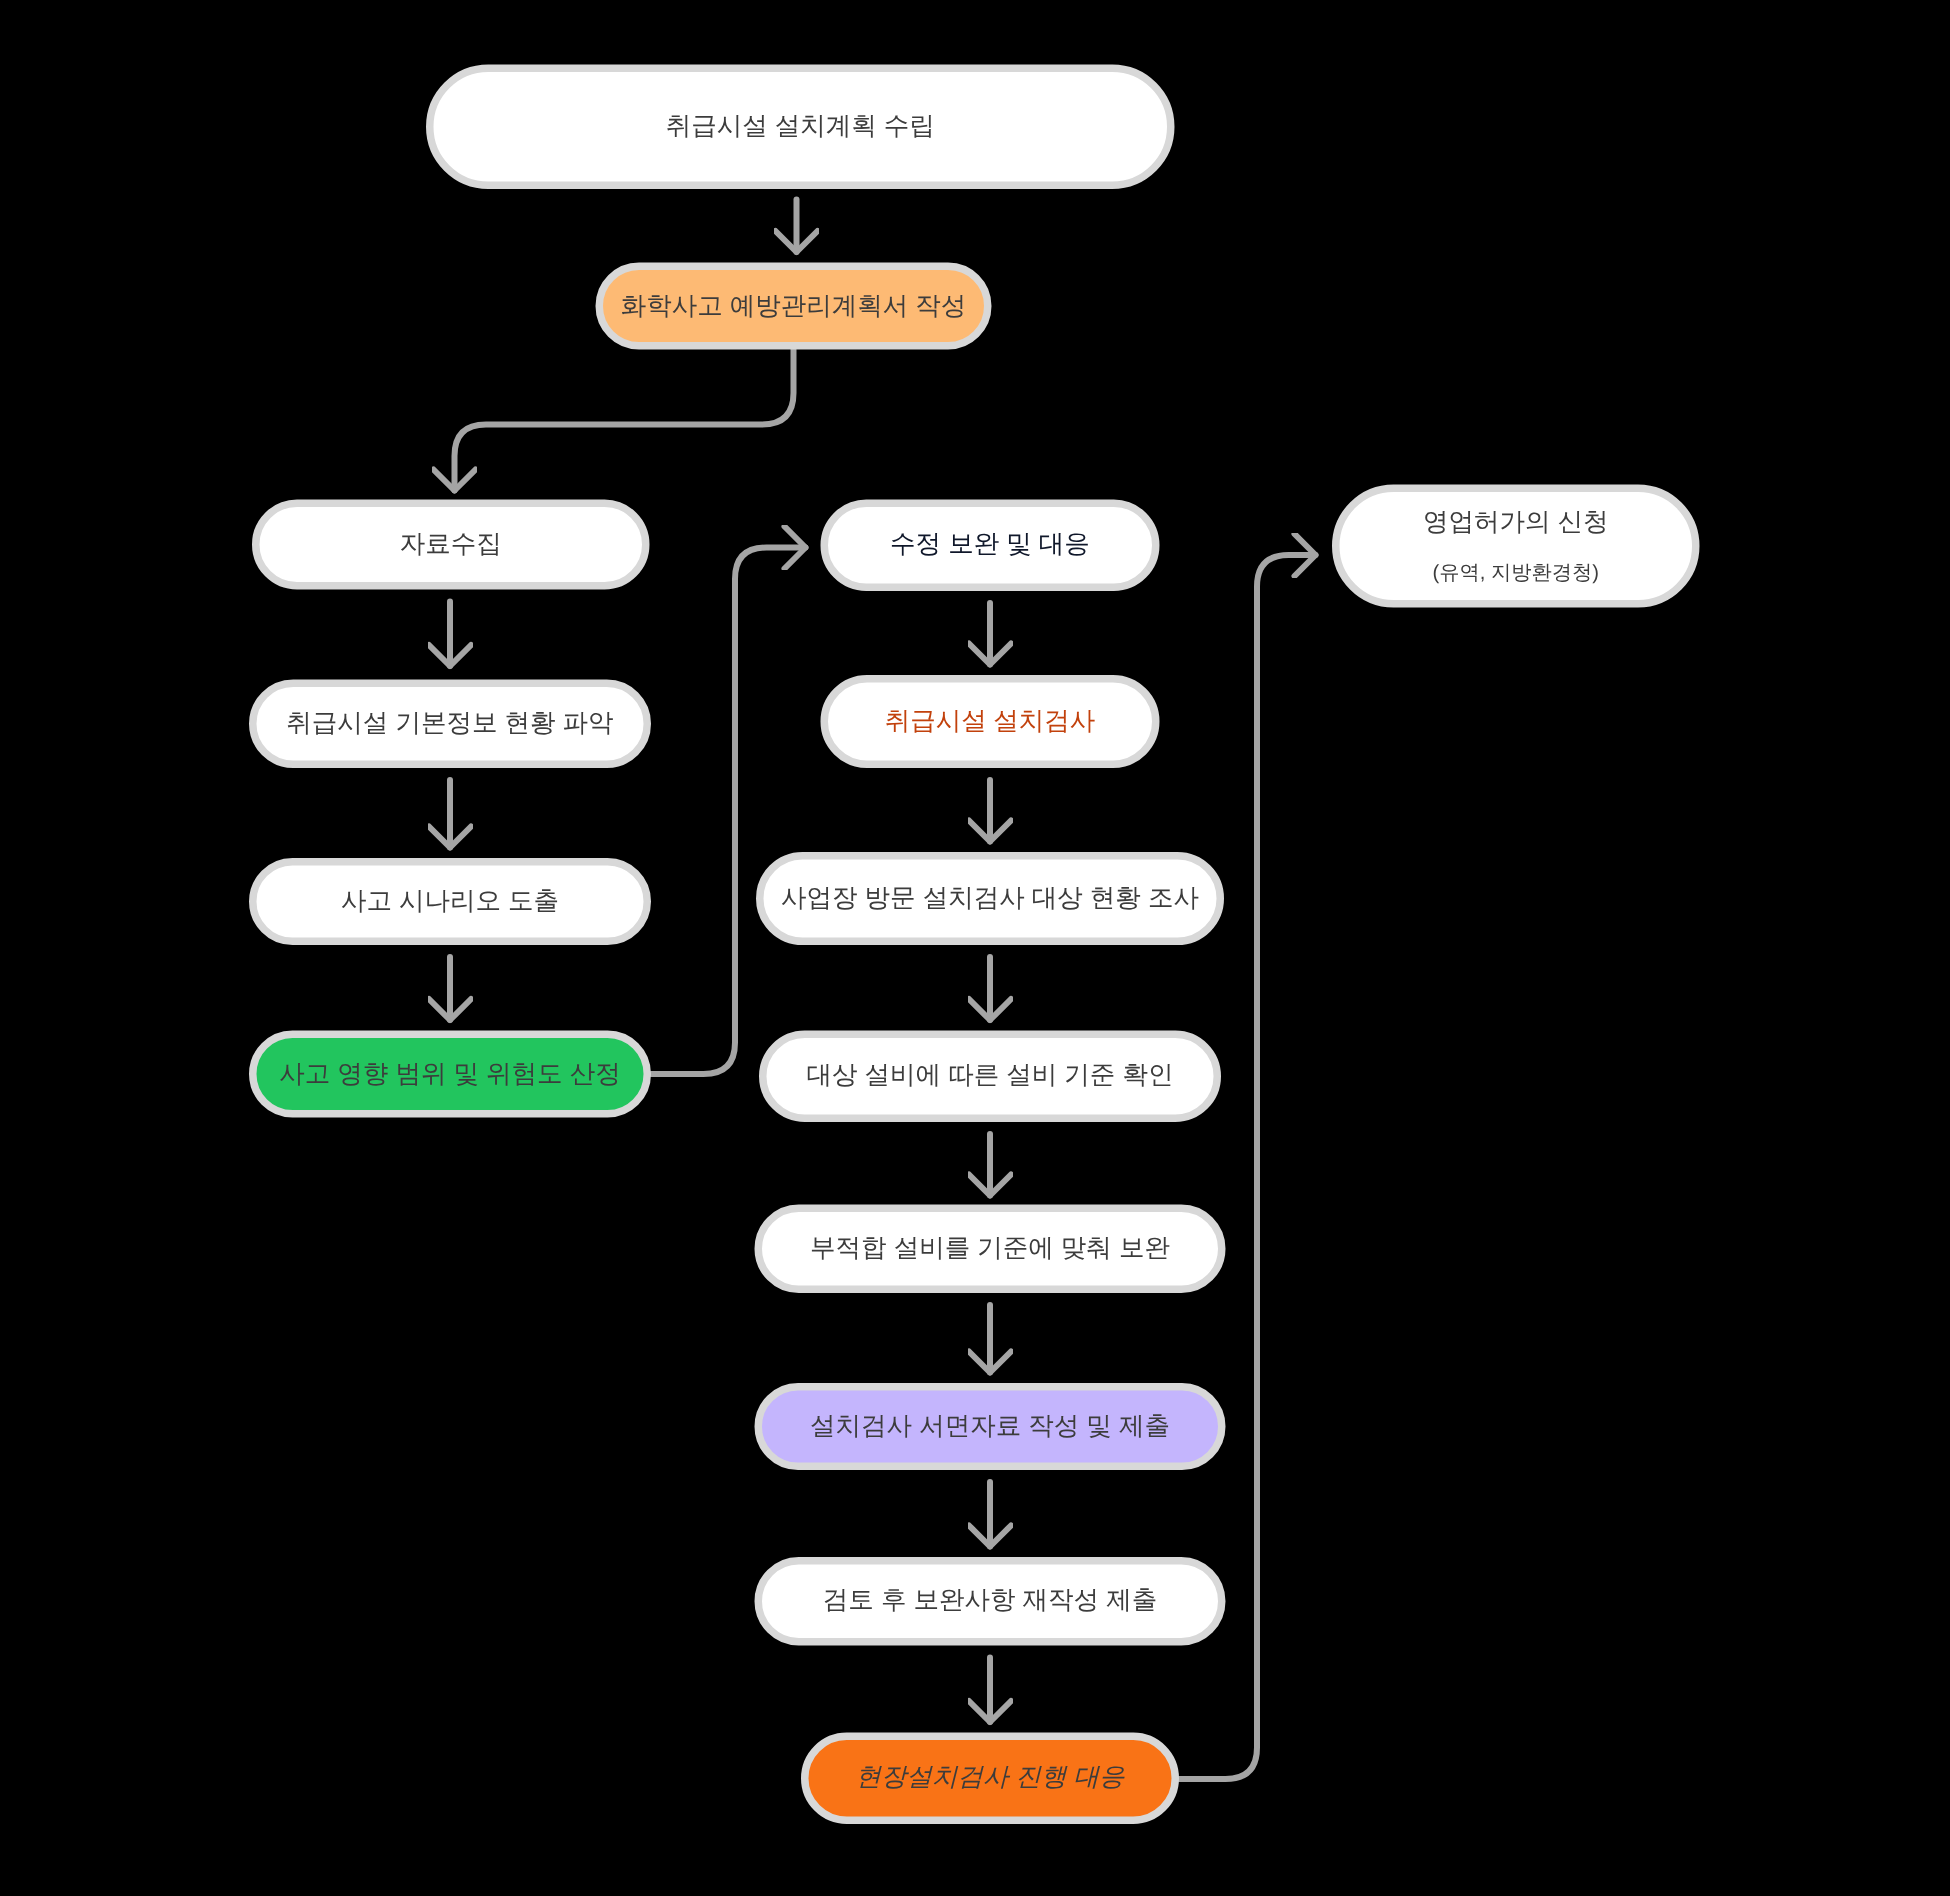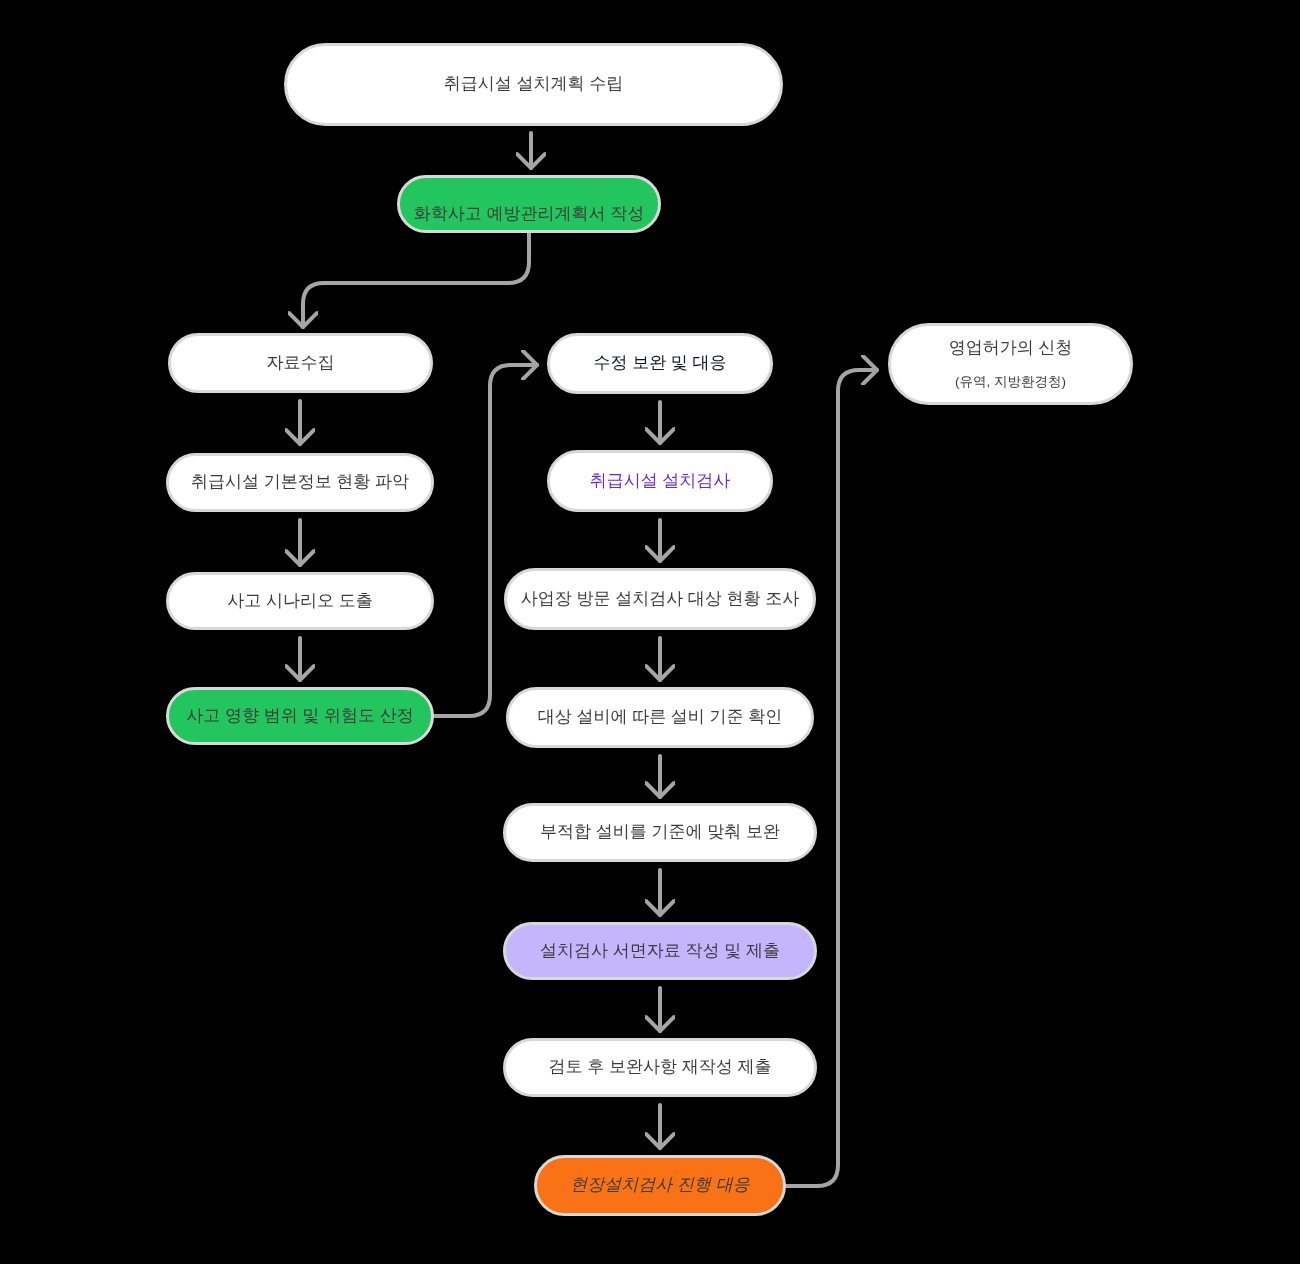--- a/index.html
+++ b/index.html
@@ -20,21 +20,21 @@
     left: 0;
     top: 0;
     width: 1300px;
     height: 1264px;
     pointer-events: none;
   }
   .box {
     position: absolute;
     box-sizing: border-box;
     background: #ffffff;
-    border: 3px solid #a3a3a3;
+    border: 5px solid #a3a3a3;
     border-radius: 999px;
     display: flex;
     flex-direction: column;
     align-items: center;
     justify-content: center;
     text-align: center;
     padding: 4px 14px;
   }
   .box .label {
     color: #3c3c3c;
@@ -74,40 +74,40 @@
         <path d="M 660 870 L 660 915" fill="none" stroke="#a5a5a5" stroke-width="4" stroke-linecap="round" marker-end="url(#chevron)"></path>
         <path d="M 660 988 L 660 1031" fill="none" stroke="#a5a5a5" stroke-width="4" stroke-linecap="round" marker-end="url(#chevron)"></path>
         <path d="M 660 1105 L 660 1148" fill="none" stroke="#a5a5a5" stroke-width="4" stroke-linecap="round" marker-end="url(#chevron)"></path>
         <path d="M 786 1186 L 817 1186 Q 838 1186 838 1165 L 838 391 Q 838 370 859 370 L 877 370" fill="none" stroke="#a5a5a5" stroke-width="4" stroke-linecap="round" marker-end="url(#chevron)"></path>
       </g>
   </svg>
   <div id="node-layer">
       <div class="box" style="left: 284px; top: 43px; width: 499px; height: 83px; background: rgb(255, 255, 255); border-color: rgb(216, 216, 216);">
         <div class="label" style="color: rgb(60, 60, 60);">취급시설 설치계획 수립</div>
       </div>
-      <div class="box" style="left: 397px; top: 175px; width: 264px; height: 58px; background: #22c55e; border-color: rgb(216, 216, 216); justify-content: flex-end;">
+      <div class="box" style="left: 397px; top: 175px; width: 264px; height: 58px; background: #fdba74; border-color: rgb(216, 216, 216);">
         <div class="label" style="color: rgb(60, 60, 60);">화학사고 예방관리계획서 작성</div>
       </div>
       <div class="box" style="left: 168px; top: 333px; width: 265px; height: 60px; background: rgb(255, 255, 255); border-color: rgb(216, 216, 216);">
         <div class="label" style="color: rgb(60, 60, 60);">자료수집</div>
       </div>
       <div class="box" style="left: 166px; top: 453px; width: 268px; height: 59px; background: rgb(255, 255, 255); border-color: rgb(216, 216, 216);">
         <div class="label" style="color: rgb(60, 60, 60);">취급시설 기본정보 현황 파악</div>
       </div>
       <div class="box" style="left: 166px; top: 572px; width: 268px; height: 58px; background: rgb(255, 255, 255); border-color: rgb(216, 216, 216);">
         <div class="label" style="color: rgb(60, 60, 60);">사고 시나리오 도출</div>
       </div>
       <div class="box" style="left: 166px; top: 687px; width: 268px; height: 58px; background: #22c55e; border-color: rgb(216, 216, 216);">
         <div class="label" style="color: rgb(60, 60, 60);">사고 영향 범위 및 위험도 산정</div>
       </div>
       <div class="box" style="left: 547px; top: 333px; width: 226px; height: 61px; background: rgb(255, 255, 255); border-color: rgb(216, 216, 216);">
         <div class="label" style="color: #0f172a;">수정 보완 및 대응</div>
       </div>
       <div class="box" style="left: 547px; top: 450px; width: 226px; height: 62px; background: rgb(255, 255, 255); border-color: rgb(216, 216, 216);">
-        <div class="label" style="color: #6d28d9;">취급시설 설치검사</div>
+        <div class="label" style="color: #c2410c; font-family: Liberation Serif, serif;">취급시설 설치검사</div>
       </div>
       <div class="box" style="left: 504px; top: 568px; width: 312px; height: 62px; background: rgb(255, 255, 255); border-color: rgb(216, 216, 216);">
         <div class="label" style="color: rgb(60, 60, 60);">사업장 방문 설치검사 대상 현황 조사</div>
       </div>
       <div class="box" style="left: 506px; top: 687px; width: 308px; height: 61px; background: rgb(255, 255, 255); border-color: rgb(216, 216, 216);">
         <div class="label" style="color: rgb(60, 60, 60);">대상 설비에 따른 설비 기준 확인</div>
       </div>
       <div class="box" style="left: 503px; top: 803px; width: 314px; height: 59px; background: rgb(255, 255, 255); border-color: rgb(216, 216, 216);">
         <div class="label" style="color: rgb(60, 60, 60);">부적합 설비를 기준에 맞춰 보완</div>
       </div>

